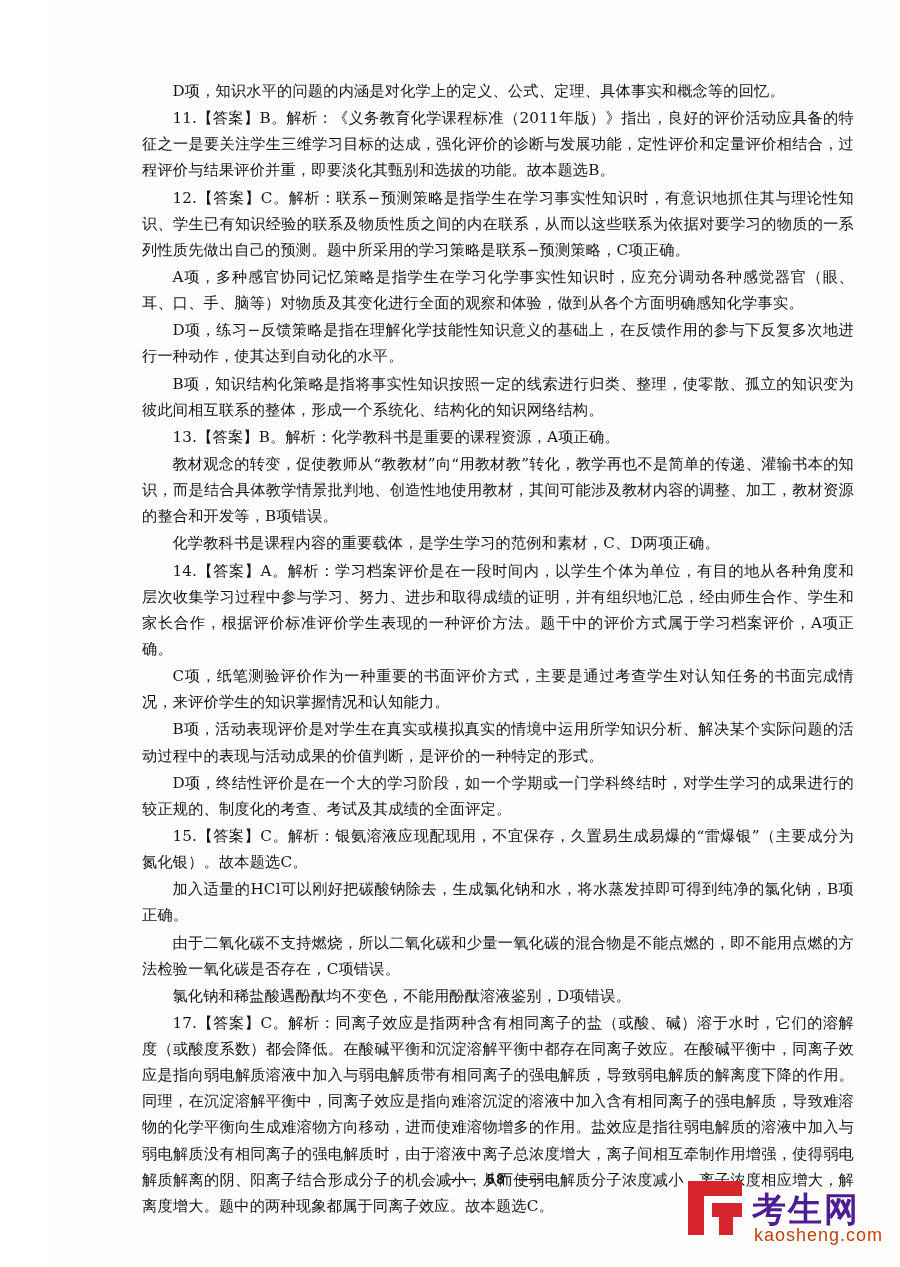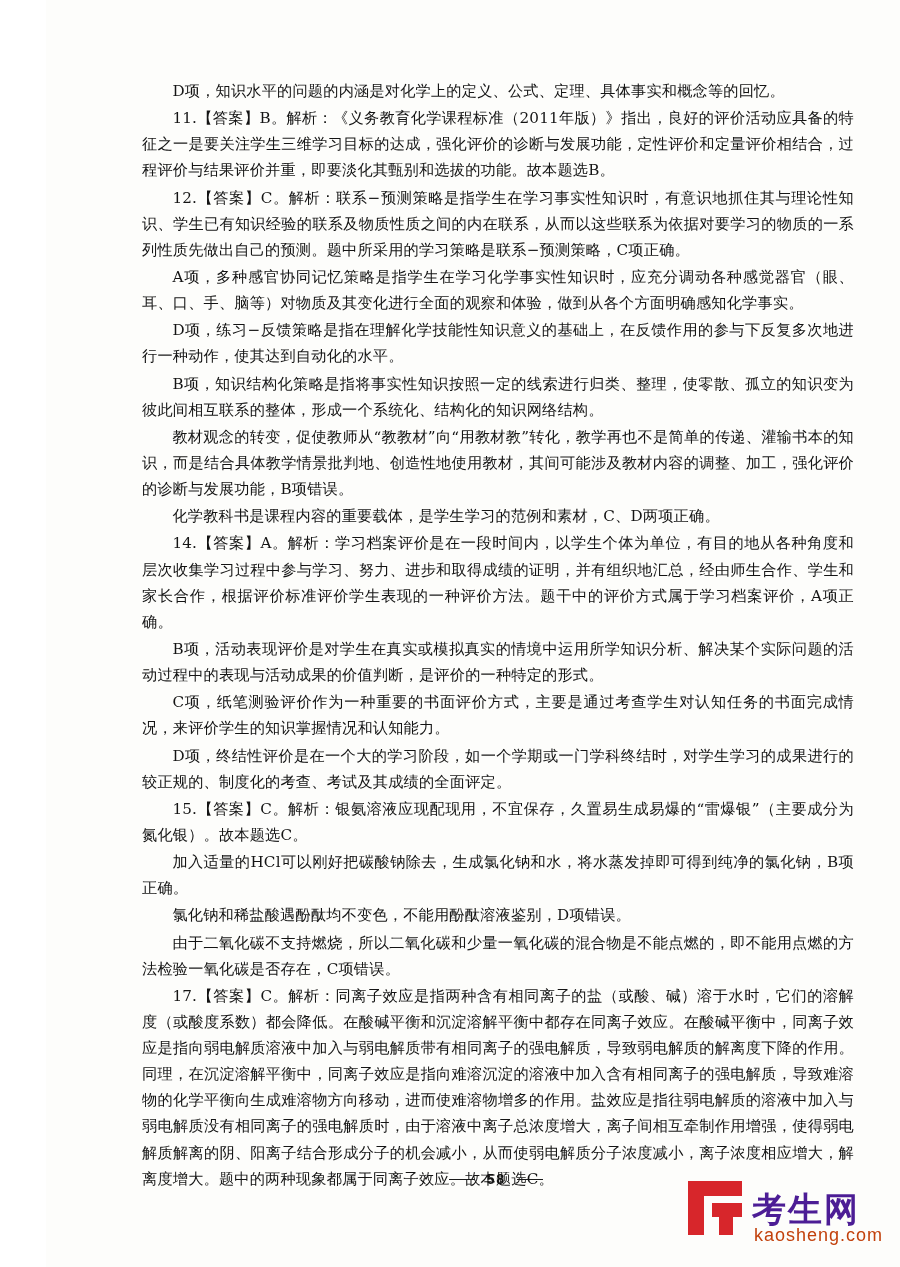--- a/index.html
+++ b/index.html
@@ -111,30 +111,31 @@
 
 <div class="page">
 
   <div class="content">
     <p class="ind">D项，知识水平的问题的内涵是对化学上的定义、公式、定理、具体事实和概念等的回忆。</p>
     <p class="ind">11.【答案】B。解析：《义务教育化学课程标准（2011年版）》指出，良好的评价活动应具备的特征之一是要关注学生三维学习目标的达成，强化评价的诊断与发展功能，定性评价和定量评价相结合，过程评价与结果评价并重，即要淡化其甄别和选拔的功能。故本题选B。</p>
     <p class="ind">12.【答案】C。解析：联系−预测策略是指学生在学习事实性知识时，有意识地抓住其与理论性知识、学生已有知识经验的联系及物质性质之间的内在联系，从而以这些联系为依据对要学习的物质的一系列性质先做出自己的预测。题中所采用的学习策略是联系−预测策略，C项正确。</p>
     <p class="ind">A项，多种感官协同记忆策略是指学生在学习化学事实性知识时，应充分调动各种感觉器官（眼、耳、口、手、脑等）对物质及其变化进行全面的观察和体验，做到从各个方面明确感知化学事实。</p>
     <p class="ind">D项，练习−反馈策略是指在理解化学技能性知识意义的基础上，在反馈作用的参与下反复多次地进行一种动作，使其达到自动化的水平。</p>
     <p class="ind">B项，知识结构化策略是指将事实性知识按照一定的线索进行归类、整理，使零散、孤立的知识变为彼此间相互联系的整体，形成一个系统化、结构化的知识网络结构。</p>
-    <p class="ind">教材观念的转变，促使教师从“教教材”向“用教材教”转化，教学再也不是简单的传递、灌输书本的知识，而是结合具体教学情景批判地、创造性地使用教材，其间可能涉及教材内容的调整、加工，强化评价的诊断与发展功能，B项错误。</p>
+    <p class="ind">13.【答案】B。解析：化学教科书是重要的课程资源，A项正确。</p>
+    <p class="ind">教材观念的转变，促使教师从“教教材”向“用教材教”转化，教学再也不是简单的传递、灌输书本的知识，而是结合具体教学情景批判地、创造性地使用教材，其间可能涉及教材内容的调整、加工，教材资源的整合和开发等，B项错误。</p>
     <p class="ind">化学教科书是课程内容的重要载体，是学生学习的范例和素材，C、D两项正确。</p>
     <p class="ind">14.【答案】A。解析：学习档案评价是在一段时间内，以学生个体为单位，有目的地从各种角度和层次收集学习过程中参与学习、努力、进步和取得成绩的证明，并有组织地汇总，经由师生合作、学生和家长合作，根据评价标准评价学生表现的一种评价方法。题干中的评价方式属于学习档案评价，A项正确。</p>
+    <p class="ind">C项，纸笔测验评价作为一种重要的书面评价方式，主要是通过考查学生对认知任务的书面完成情况，来评价学生的知识掌握情况和认知能力。</p>
     <p class="ind">B项，活动表现评价是对学生在真实或模拟真实的情境中运用所学知识分析、解决某个实际问题的活动过程中的表现与活动成果的价值判断，是评价的一种特定的形式。</p>
-    <p class="ind">C项，纸笔测验评价作为一种重要的书面评价方式，主要是通过考查学生对认知任务的书面完成情况，来评价学生的知识掌握情况和认知能力。</p>
     <p class="ind">D项，终结性评价是在一个大的学习阶段，如一个学期或一门学科终结时，对学生学习的成果进行的较正规的、制度化的考查、考试及其成绩的全面评定。</p>
     <p class="ind">15.【答案】C。解析：银氨溶液应现配现用，不宜保存，久置易生成易爆的“雷爆银”（主要成分为氮化银）。故本题选C。</p>
     <p class="ind">加入适量的HCl可以刚好把碳酸钠除去，生成氯化钠和水，将水蒸发掉即可得到纯净的氯化钠，B项正确。</p>
+    <p class="ind">由于二氧化碳不支持燃烧，所以二氧化碳和少量一氧化碳的混合物是不能点燃的，即不能用点燃的方法检验一氧化碳是否存在，C项错误。</p>
     <p class="ind">氯化钠和稀盐酸遇酚酞均不变色，不能用酚酞溶液鉴别，D项错误。</p>
-    <p class="ind">由于二氧化碳不支持燃烧，所以二氧化碳和少量一氧化碳的混合物是不能点燃的，即不能用点燃的方法检验一氧化碳是否存在，C项错误。</p>
     <p class="ind">17.【答案】C。解析：同离子效应是指两种含有相同离子的盐（或酸、碱）溶于水时，它们的溶解度（或酸度系数）都会降低。在酸碱平衡和沉淀溶解平衡中都存在同离子效应。在酸碱平衡中，同离子效应是指向弱电解质溶液中加入与弱电解质带有相同离子的强电解质，导致弱电解质的解离度下降的作用。同理，在沉淀溶解平衡中，同离子效应是指向难溶沉淀的溶液中加入含有相同离子的强电解质，导致难溶物的化学平衡向生成难溶物方向移动，进而使难溶物增多的作用。盐效应是指往弱电解质的溶液中加入与弱电解质没有相同离子的强电解质时，由于溶液中离子总浓度增大，离子间相互牵制作用增强，使得弱电解质解离的阴、阳离子结合形成分子的机会减小，从而使弱电解质分子浓度减小，离子浓度相应增大，解离度增大。题中的两种现象都属于同离子效应。故本题选C。</p>
   </div>
 
   <div class="pagenum-wrap">
     <span class="dash"></span><span class="pagenum">58</span><span class="dash"></span>
   </div>
 
   <div class="watermark">
     <div class="wm-logo">
       <span class="bar b1"></span>

